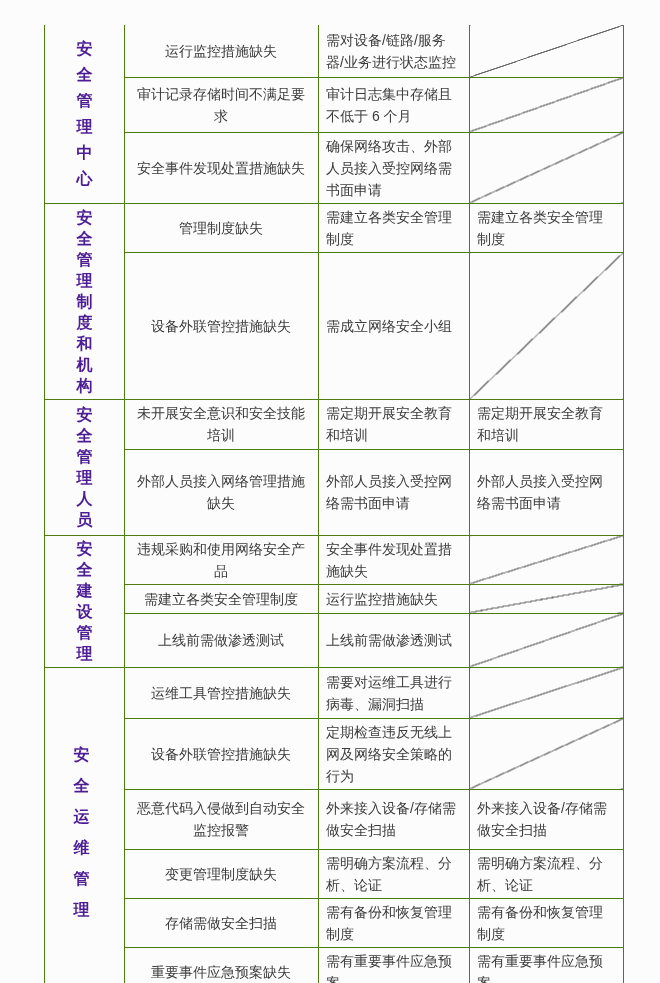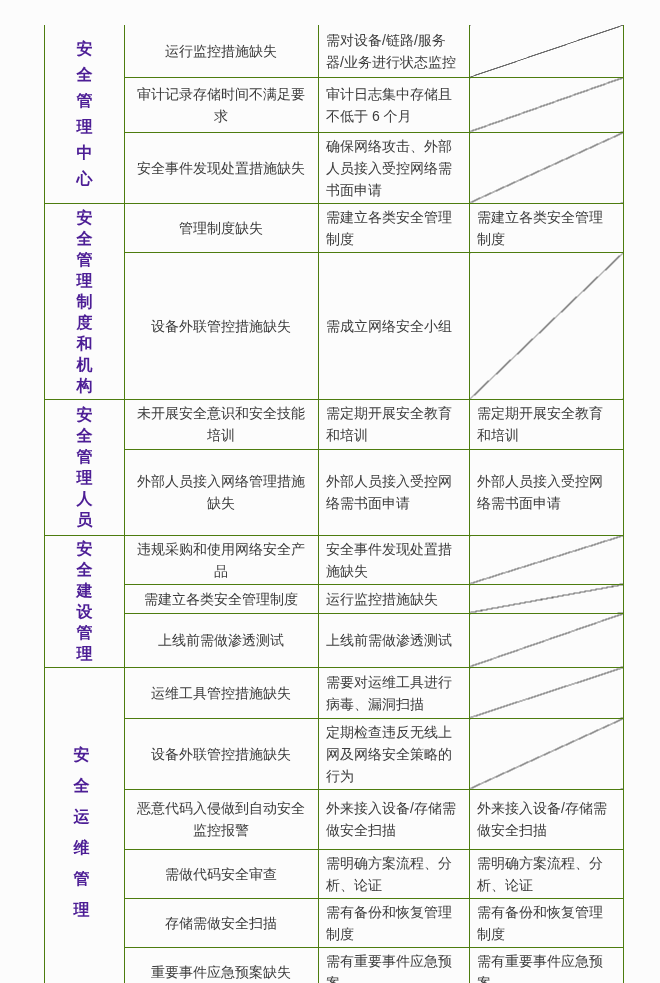--- a/index.html
+++ b/index.html
@@ -154,21 +154,21 @@
     <td class="issue">设备外联管控措施缺失</td>
     <td class="req">定期检查违反无线上网及网络安全策略的行为</td>
     <td class="req diag"></td>
   </tr>
   <tr class="h60">
     <td class="issue">恶意代码入侵做到自动安全监控报警</td>
     <td class="req">外来接入设备/存储需做安全扫描</td>
     <td class="req">外来接入设备/存储需做安全扫描</td>
   </tr>
   <tr class="h43">
-    <td class="issue">需做代码安全审查</td>
+    <td class="issue">变更管理制度缺失</td>
     <td class="req">需明确方案流程、分析、论证</td>
     <td class="req">需明确方案流程、分析、论证</td>
   </tr>
   <tr class="h44">
     <td class="issue">存储需做安全扫描</td>
     <td class="req">需有备份和恢复管理制度</td>
     <td class="req">需有备份和恢复管理制度</td>
   </tr>
   <tr class="h43">
     <td class="issue">重要事件应急预案缺失</td>

